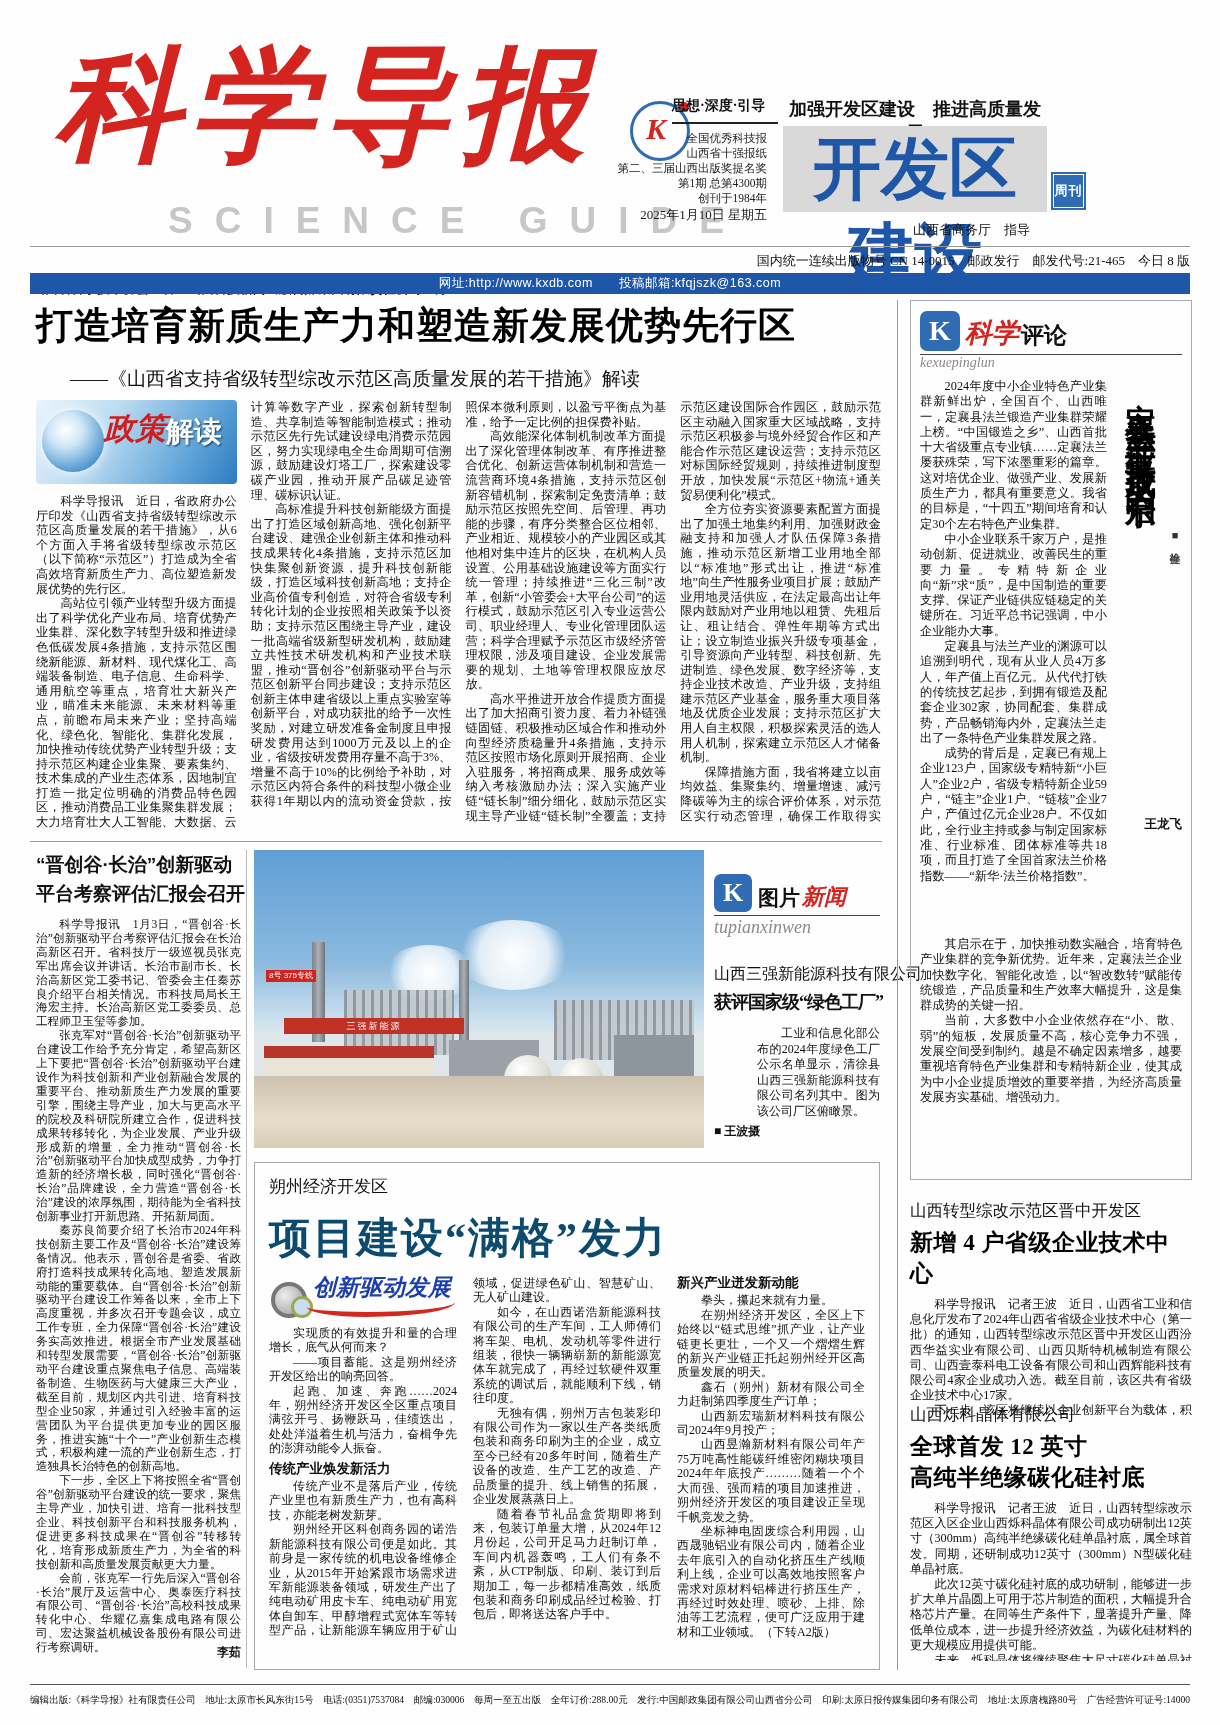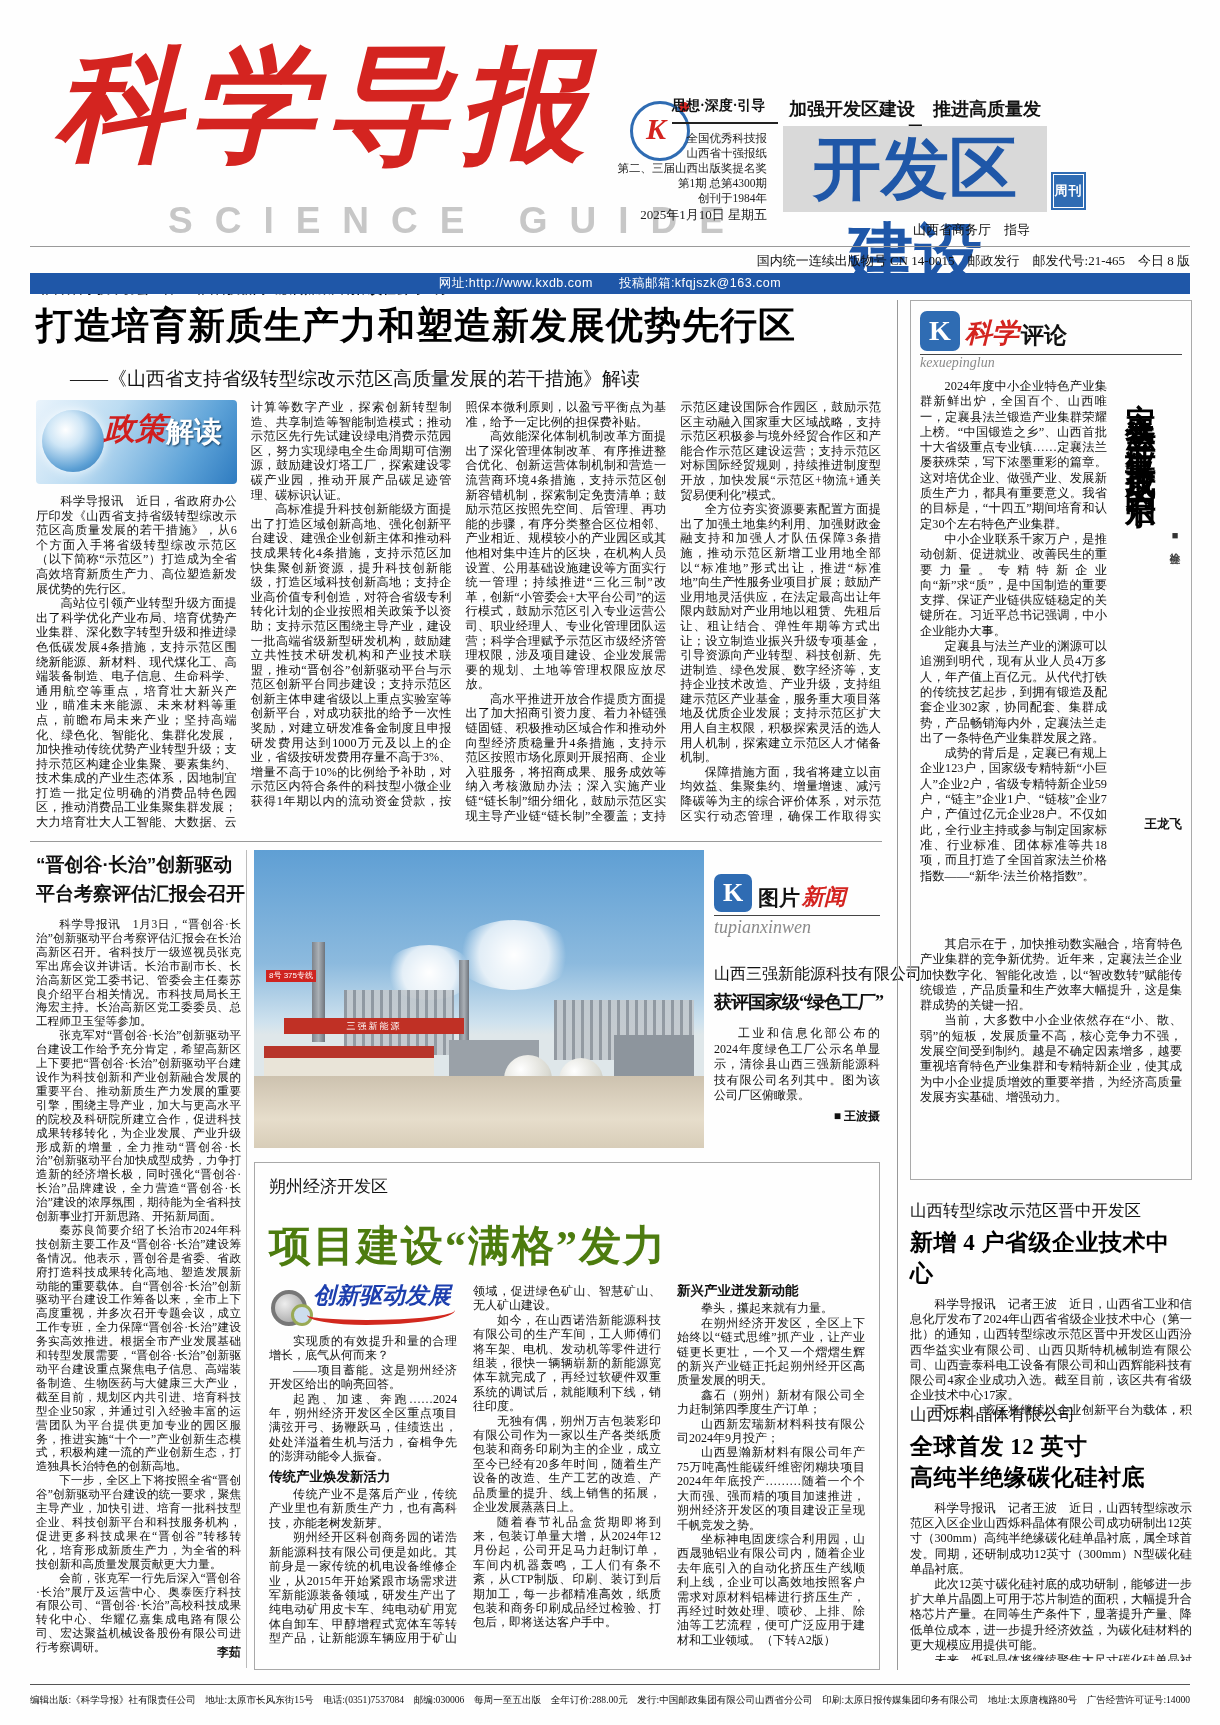--- a/index.html
+++ b/index.html
@@ -71,26 +71,26 @@
   .pn-logo-row{margin-top:24px;display:flex;align-items:flex-end;}
   .kbox{width:38px;height:38px;background:#2f6cb3;border-radius:7px;color:#fff;font-weight:900;font-size:26px;
         text-align:center;line-height:38px;font-family:"Liberation Serif",serif;}
   .pn-t1{font-size:21px;font-weight:bold;margin-left:6px;}
   .pn-t2{font-size:22px;font-weight:900;font-style:italic;color:#d42420;margin-left:2px;}
   .pn-line{height:1px;background:#444;margin-top:3px;}
   .pn-pinyin{font-size:18px;font-style:italic;color:#8a8a8a;margin-top:1px;}
   .pn-company{margin-top:26px;font-size:16px;white-space:nowrap;font-family:Liberation Mono, monospace;}
   .pn-title{margin-top:5px;font-size:18px;font-weight:900;white-space:nowrap;letter-spacing:-1px;}
   .pn-caption{margin-top:12px;font-size:12px;line-height:15.5px;text-align:justify;}
-  .pn-caption p{text-indent:2em;}
-  .pn-credit{margin-top:4px;text-align:right;font-size:12px;font-weight:bold;}
+  .pn-caption p{text-indent:2em;margin-left:43px;}
+  .pn-credit{margin-top:4px;text-align:left;font-size:12px;font-weight:bold;}
   
   .box-article{left:254px;top:1162px;width:626px;height:508px;border:1px solid #a8a8a8;box-sizing:border-box;padding:12px 14px;}
   .bx-kicker{font-size:17px;font-family:"Liberation Sans",sans-serif;}
-  .bx-title{font-size:42px;font-weight:900;letter-spacing:2px;margin-top:20px;color:#4d7c0f;}
+  .bx-title{font-size:42px;font-weight:900;letter-spacing:2px;margin-top:12px;color:#0c4a6e;}
   .bx-body{margin-top:10px;height:382px;column-count:3;column-gap:16px;font-size:12px;line-height:14.4px;text-align:justify;overflow:hidden;}
   .innov-badge{break-inside:avoid;position:relative;height:40px;margin:2px 0 8px;}
   .innov-gear{position:absolute;left:2px;top:4px;width:28px;height:28px;border-radius:50%;border:4px solid #777;
               background:radial-gradient(circle at 35% 35%,#eee,#999);}
   .innov-gear2{position:absolute;left:22px;top:18px;width:16px;height:16px;border-radius:50%;border:3px solid #9a5;background:#cde;}
   .innov-swoosh{position:absolute;left:38px;top:14px;width:148px;height:20px;border-bottom:5px solid #d2281e;border-radius:0 0 60% 40%;}
   .innov-text{position:absolute;left:44px;top:2px;font-size:23px;font-weight:900;font-style:italic;color:#1d3fae;
               font-family:"Liberation Sans",sans-serif;text-shadow:1px 1px 0 #fff;}
   
   .vdiv-main{left:897px;top:300px;width:1px;height:1370px;background:#999;}

